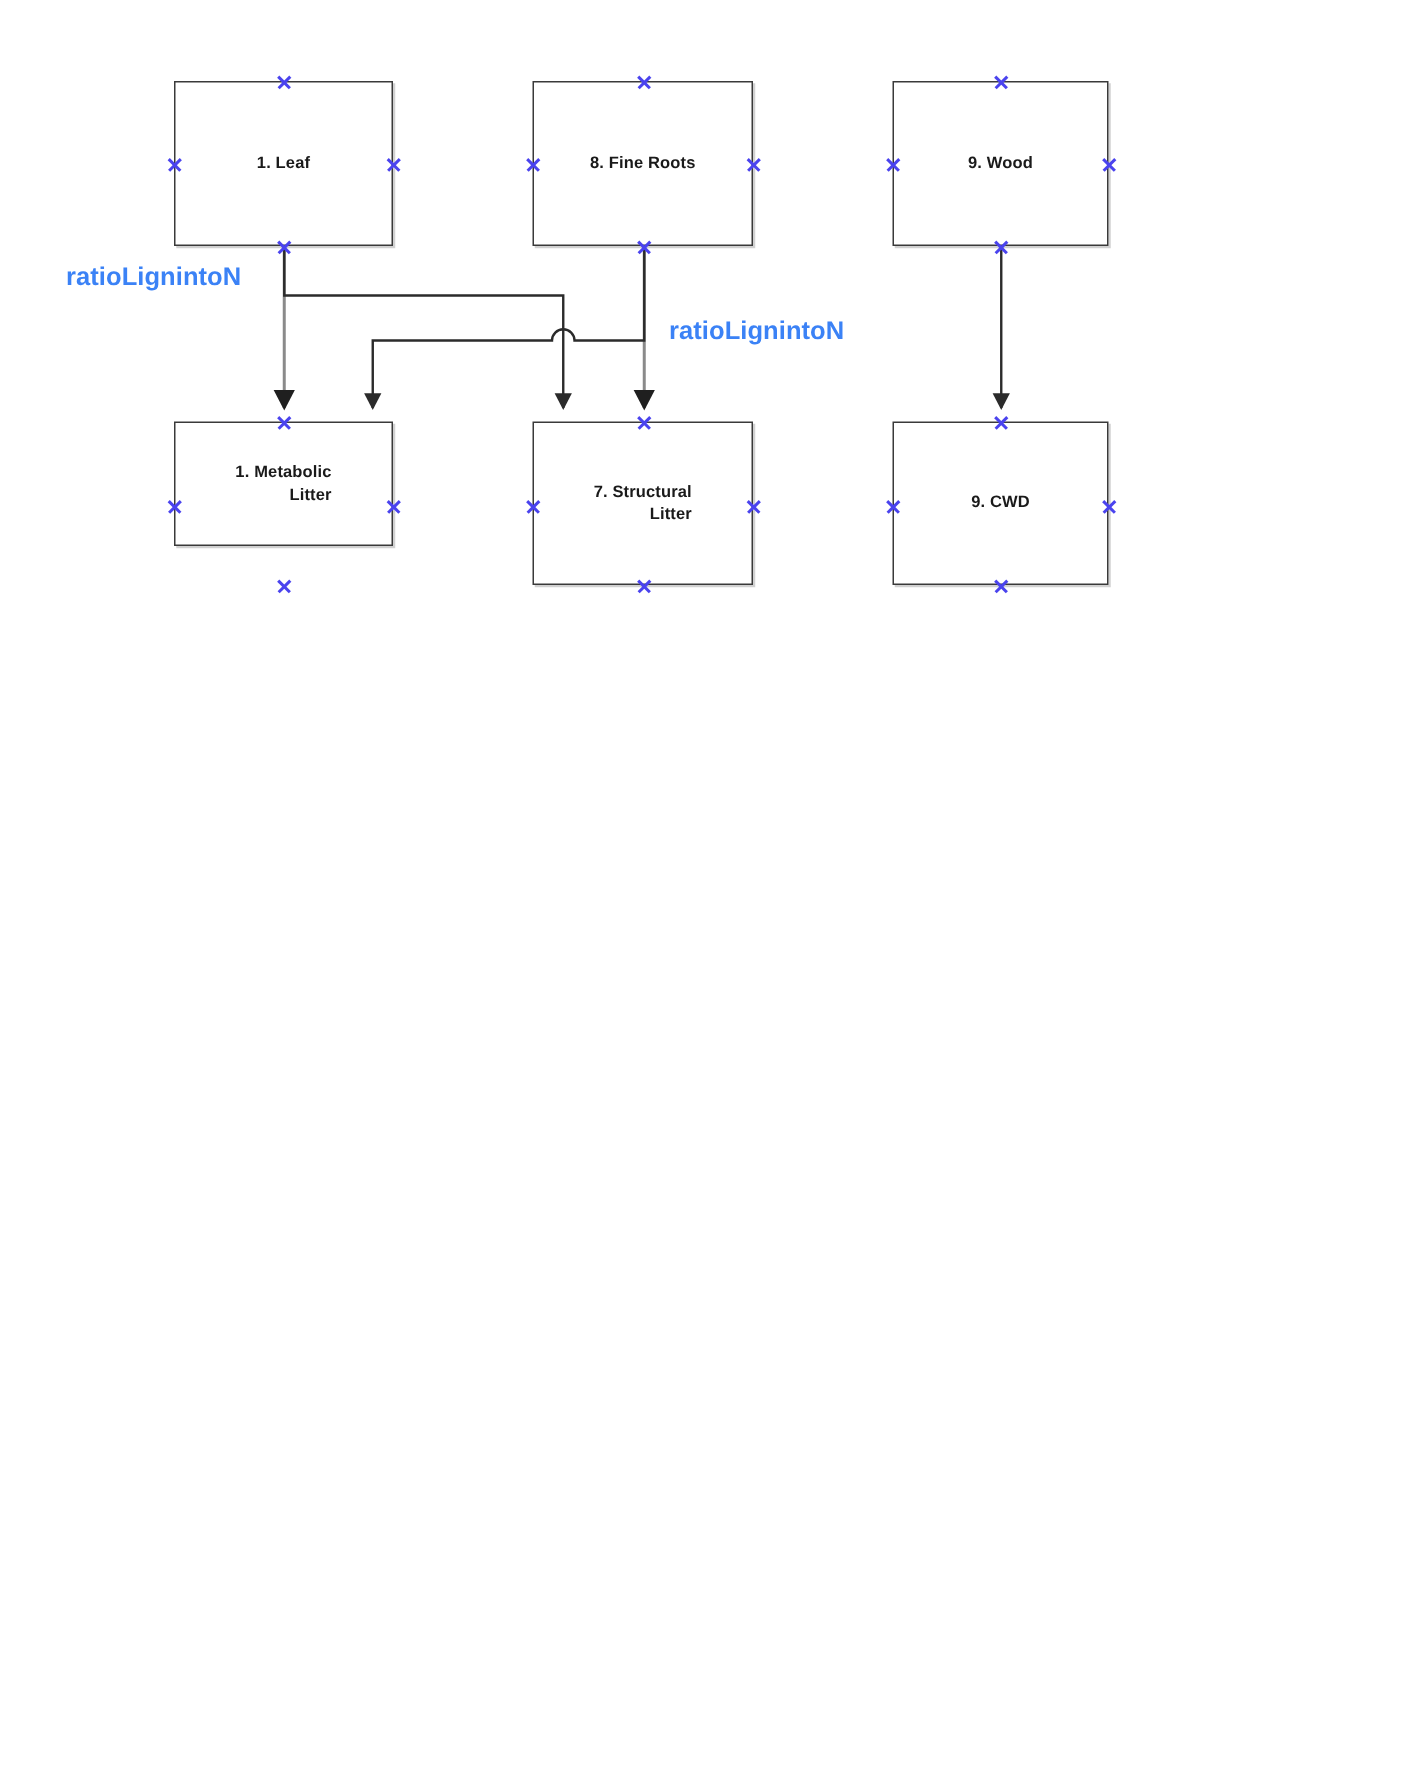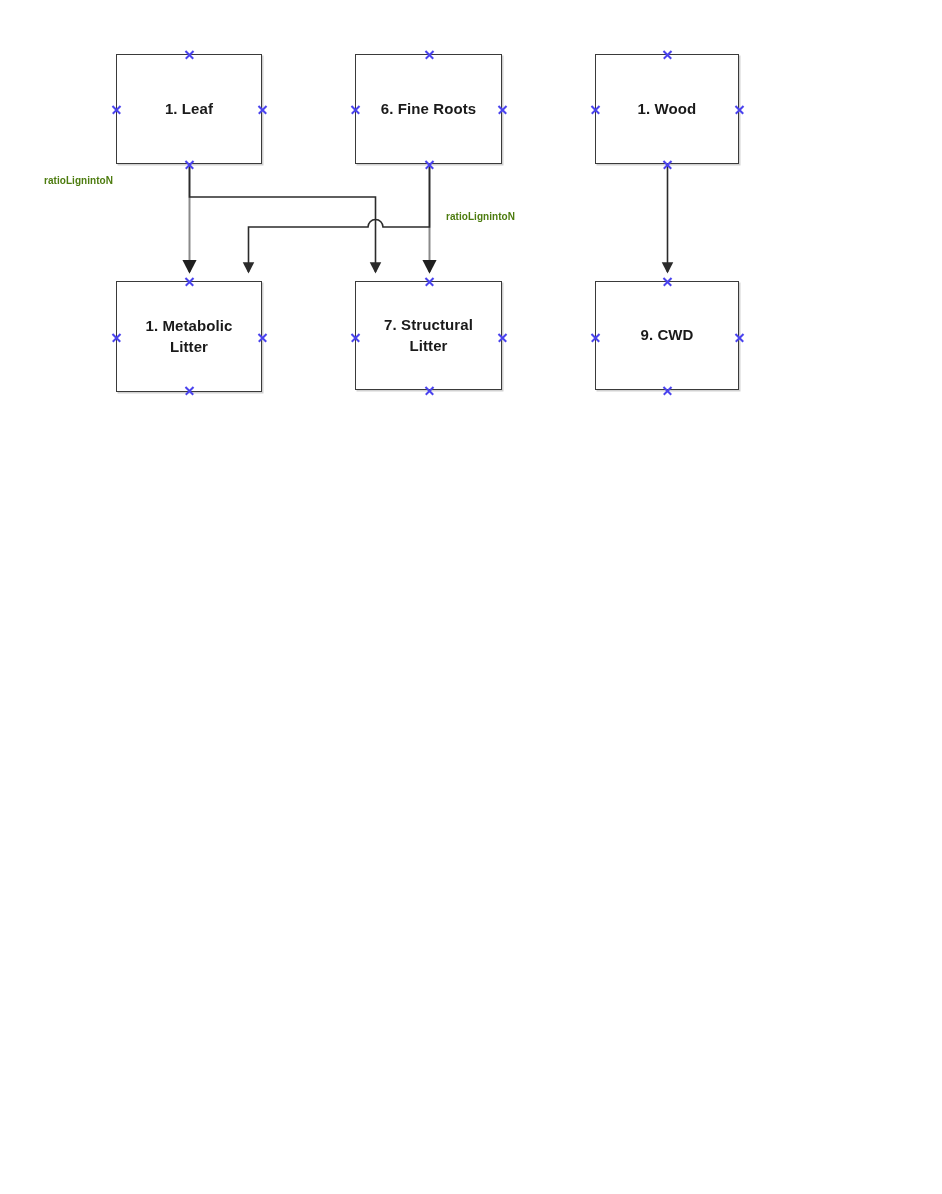--- a/index.html
+++ b/index.html
@@ -22,39 +22,39 @@
     height: 1194px;
   }
   .node {
     position: absolute;
     box-sizing: border-box;
     background: #ffffff;
     border: 1.5px solid #3a3a3a;
     display: flex;
     align-items: center;
     justify-content: center;
-    text-align: center;
+    text-align: right;
     font-family: "Liberation Sans", sans-serif;
     font-weight: bold;
-    font-size: 15px;
+    font-size: 11px;
     color: #1a1a1a;
     line-height: 1.35;
     letter-spacing: 0.1px;
     box-shadow: 1.5px 1.5px 0 rgba(0,0,0,0.18);
   }
   .node-label {
     padding: 0 6px;
     white-space: pre-line;
   }
   .edge-label {
     position: absolute;
     font-family: "Liberation Sans", sans-serif;
     font-weight: bold;
-    font-size: 10px;
-    color: #4d7c0f;
+    font-size: 17px;
+    color: #3b82f6;
     white-space: nowrap;
     letter-spacing: 0.05px;
     text-align: center;
   }
   .port {
     position: absolute;
     width: 11px;
     height: 11px;
     margin-left: -5.5px;
     margin-top: -5.5px;
@@ -94,28 +94,28 @@
   <path d="M 429.5 164 L 429.5 227 L 383 227 A 7.5 7.5 0 0 0 368 227 L 248.5 227 L 248.5 272" fill="none" stroke="#2b2b2b" stroke-width="1.6" stroke-linejoin="miter" marker-end="url(#arrow-dark)"></path>
 
   <path d="M 667.5 164 L 667.5 272" fill="none" stroke="#2b2b2b" stroke-width="1.6" marker-end="url(#arrow-dark)"></path>
 </svg>
 
 <div class="node" style="left:116px; top:54px; width:146px; height:110px;">
   <span class="node-label">1. Leaf</span>
 </div>
 
 <div class="node" style="left:355px; top:54px; width:147px; height:110px;">
-  <span class="node-label">6. Fine Roots</span>
+  <span class="node-label">8. Fine Roots</span>
 </div>
 
 <div class="node" style="left:595px; top:54px; width:144px; height:110px;">
-  <span class="node-label">1. Wood</span>
+  <span class="node-label">9. Wood</span>
 </div>
 
-<div class="node" style="left:116px; top:281px; width:146px; height:111px;">
+<div class="node" style="left:116px; top:281px; width:146px; height:83px;">
   <span class="node-label">1. Metabolic
 Litter</span>
 </div>
 
 <div class="node" style="left:355px; top:281px; width:147px; height:109px;">
   <span class="node-label">7. Structural
 Litter</span>
 </div>
 
 <div class="node" style="left:595px; top:281px; width:144px; height:109px;">

